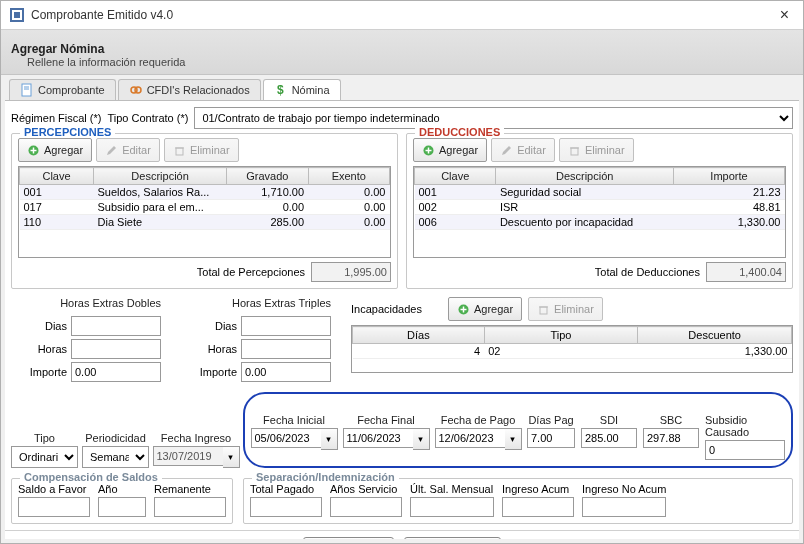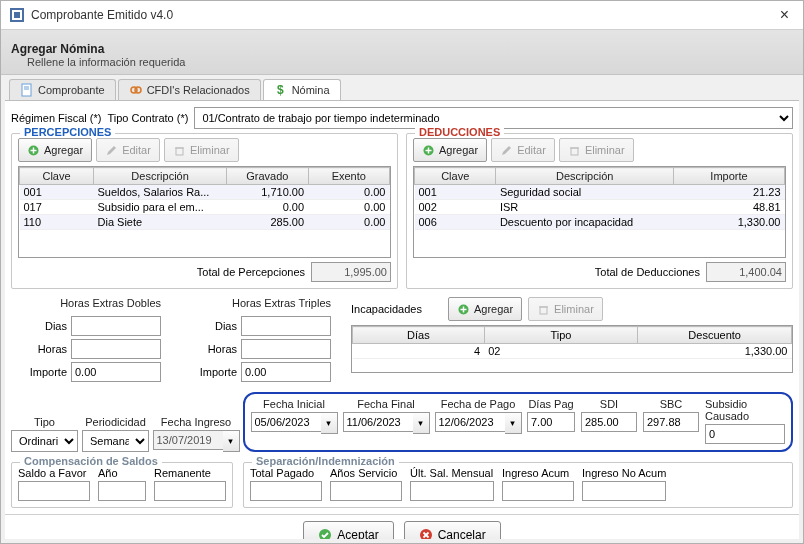--- a/index.html
+++ b/index.html
@@ -50,21 +50,21 @@
 .incapGrid{border:1px solid #9a9a9a;height:46px;overflow:hidden;font-size:11px;background:#fff}
 .incapGrid table{border-collapse:collapse;width:100%}
 .incapGrid th{background:linear-gradient(#f7f7f7,#e4e4e4);border:1px solid #bcbcbc;font-weight:normal;padding:2px 4px}
 .incapGrid td{border-bottom:1px solid #eee;padding:1px 4px}
 .periodoBar{display:flex;align-items:flex-end;gap:4px;margin-top:10px}
 .periodoBar .col{display:flex;flex-direction:column;align-items:center;gap:2px}
 .periodoBar .col>span{font-size:11px;color:#222}
 .periodoBar input,.periodoBar select{width:100%}
 .periodoBar .col.sm{width:78px}
 .periodoBar .col.md{width:86px}
-.highlightBox{border:2px solid #1b3fb5;border-radius:12px;padding:4px 6px 6px;display:flex;gap:6px;flex:1}
+.highlightBox{border:2px solid #1b3fb5;border-radius:22px;padding:20px 6px 6px;display:flex;gap:6px;flex:1}
 .dateCombo{display:flex}
 .dateCombo input{border-right:none;border-radius:0}
 .dateCombo .dd{width:16px;height:20px;border:1px solid #999;border-left:none;display:flex;align-items:center;justify-content:center;background:linear-gradient(#fdfdfd,#e7e7e7);cursor:pointer;font-size:9px}
 .bottomSets{display:flex;gap:10px;margin-top:10px}
 .bottomSets .fieldset{flex: 0 0 auto}
 .bottomSets .col{display:flex;flex-direction:column;align-items:flex-start;gap:2px}
 .bottomSets .col>span{font-size:11px}
 .bottomSets input{width:72px}
 .dialogBtns{display:flex;justify-content:center;gap:10px;margin-top:6px}
 .dlgBtn{display:inline-flex;align-items:center;gap:5px;height:26px;padding:0 14px;border:1px solid #8a8a8a;border-radius:3px;background:linear-gradient(#fdfdfd,#e5e5e5);cursor:pointer;font-size:12px}

